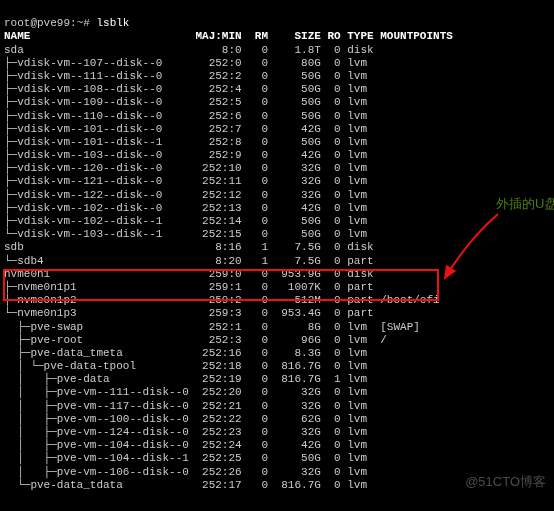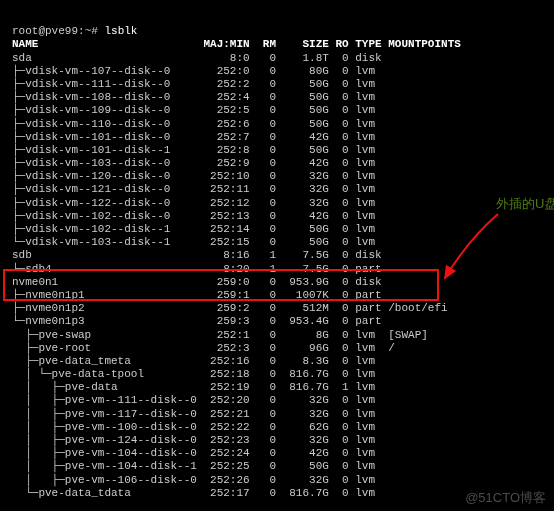--- a/index.html
+++ b/index.html
@@ -7,21 +7,21 @@
     padding: 0;
     background: #000;
     font-family: "Courier New", monospace;
     font-size: 11px;
     color: #ccc;
     line-height: 1.2;
     width: 554px;
     position: relative;
   }
   .terminal {
-    padding: 12px;
+    padding: 4px;
     white-space: pre;
   }
   .prompt-user { color: #ccc; }
   .prompt-cmd  { color: #fff; }
   .hdr { color: #fff; font-weight: bold;}
   .red-box {
     position:absolute;
     border:2px solid #e11;
     left:3px; top:269px;
     width:432px; height:28px;

